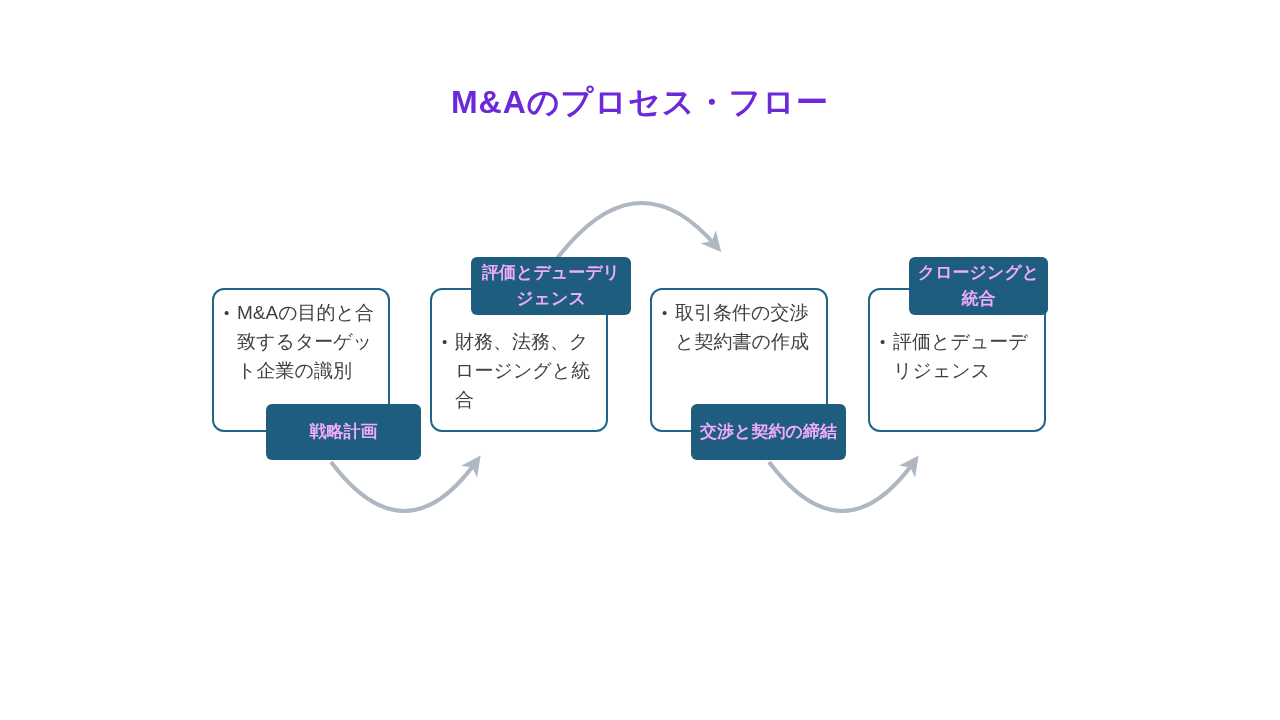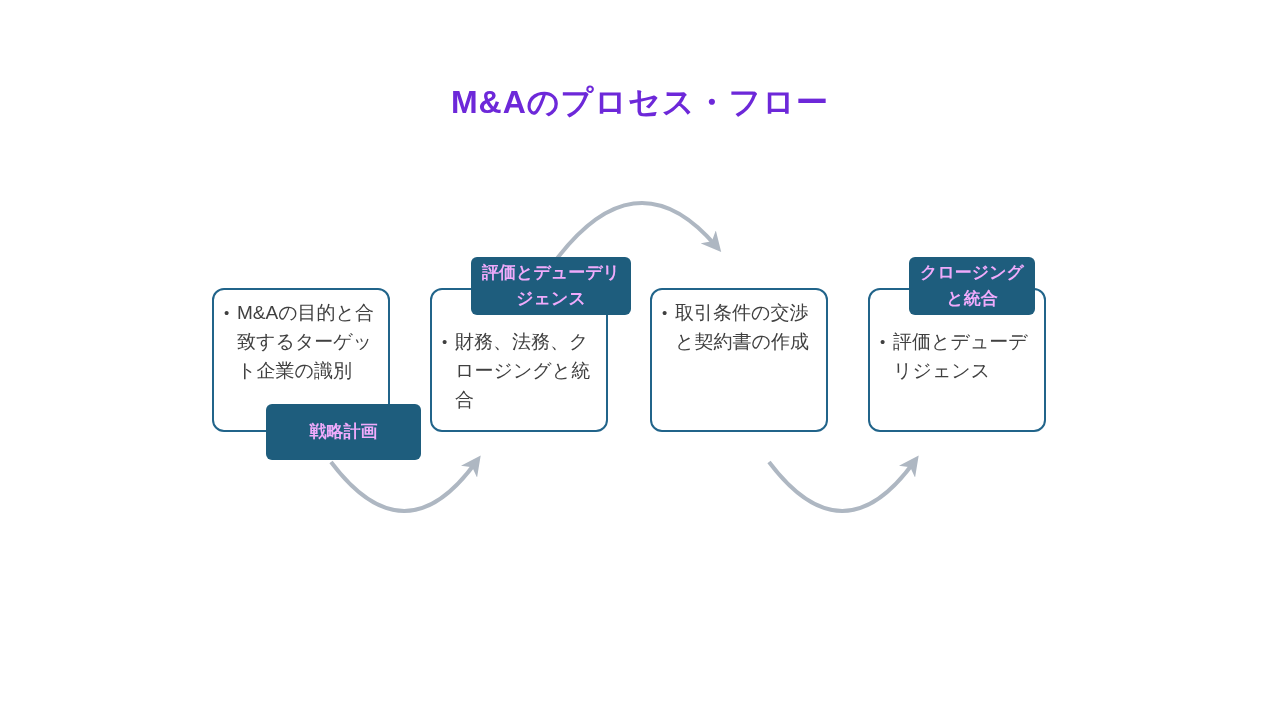--- a/index.html
+++ b/index.html
@@ -86,21 +86,21 @@
     text-align: center;
     font-size: 17px;
     font-weight: bold;
     line-height: 26px;
     padding: 0 6px;
     z-index: 3;
   }
   .label-1 { left: 266px; top: 404px; width: 155px; height: 56px; }
   .label-2 { left: 471px; top: 257px; width: 160px; height: 58px; }
   .label-3 { left: 691px; top: 404px; width: 155px; height: 56px; }
-  .label-4 { left: 909px; top: 257px; width: 126px; height: 58px; }
+  .label-4 { left: 909px; top: 257px; width: 139px; height: 58px; }
   .box-1 { left: 212px; }
   .box-2 { left: 430px; }
   .box-3 { left: 650px; }
   .box-4 { left: 868px; }
 </style>
 </head>
 <body>
 
 <div class="slide">
 
@@ -142,20 +142,23 @@
   </div>
 
   <div class="step-box box-3">
     <div class="box-content">
       <div class="bullet-item">
         <span class="bullet-dot">•</span>
         <span class="bullet-text">取引条件の交渉と契約書の作成</span>
       </div>
     </div>
   </div>
+  <div class="step-label label-3">
+    <span>交渉と契約の締結</span>
+  </div>
 
   <div class="step-box box-4 pad-for-top-label">
     <div class="box-content">
       <div class="bullet-item">
         <span class="bullet-dot">•</span>
         <span class="bullet-text">評価とデューデリジェンス</span>
       </div>
     </div>
   </div>
   <div class="step-label label-4">

